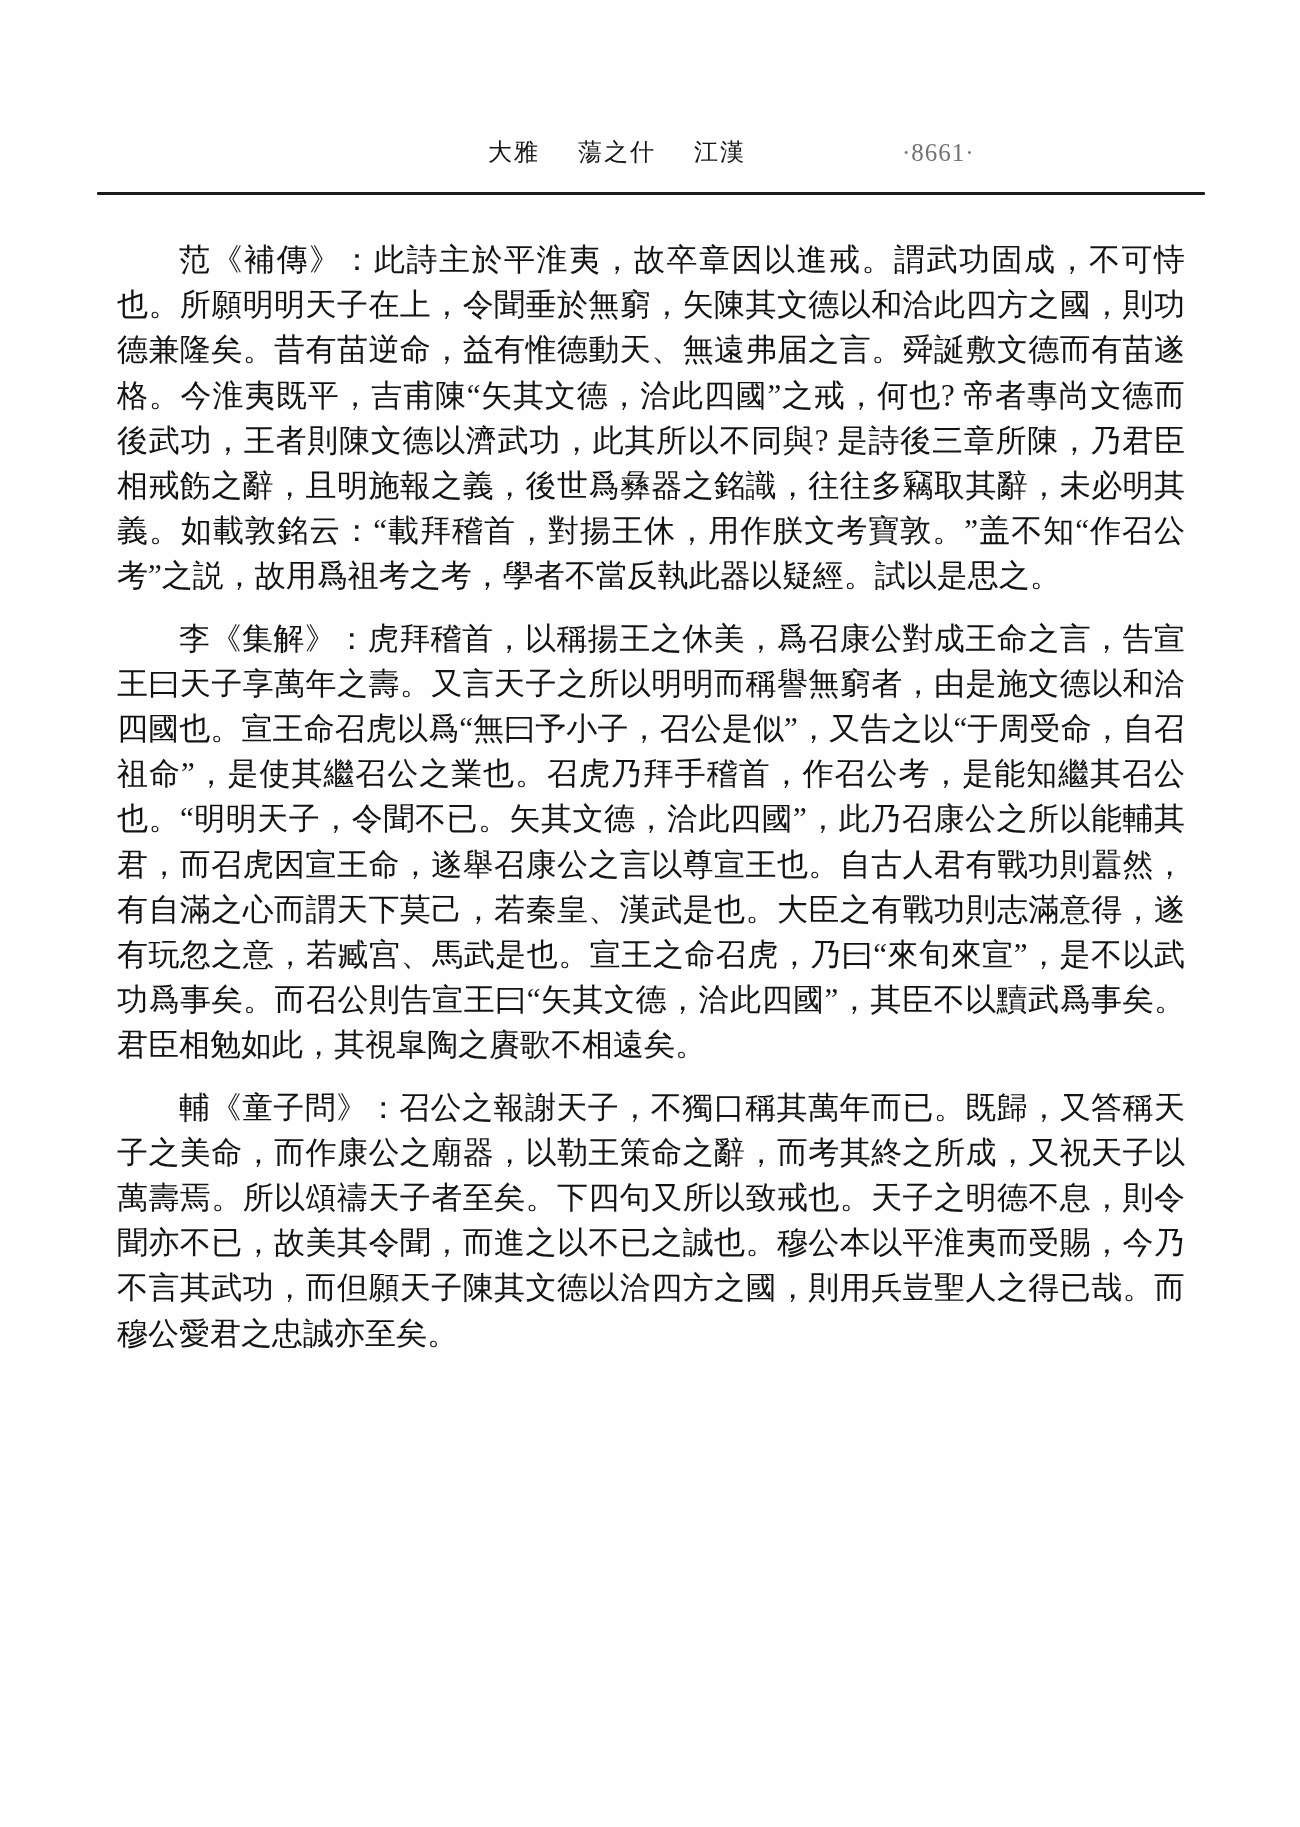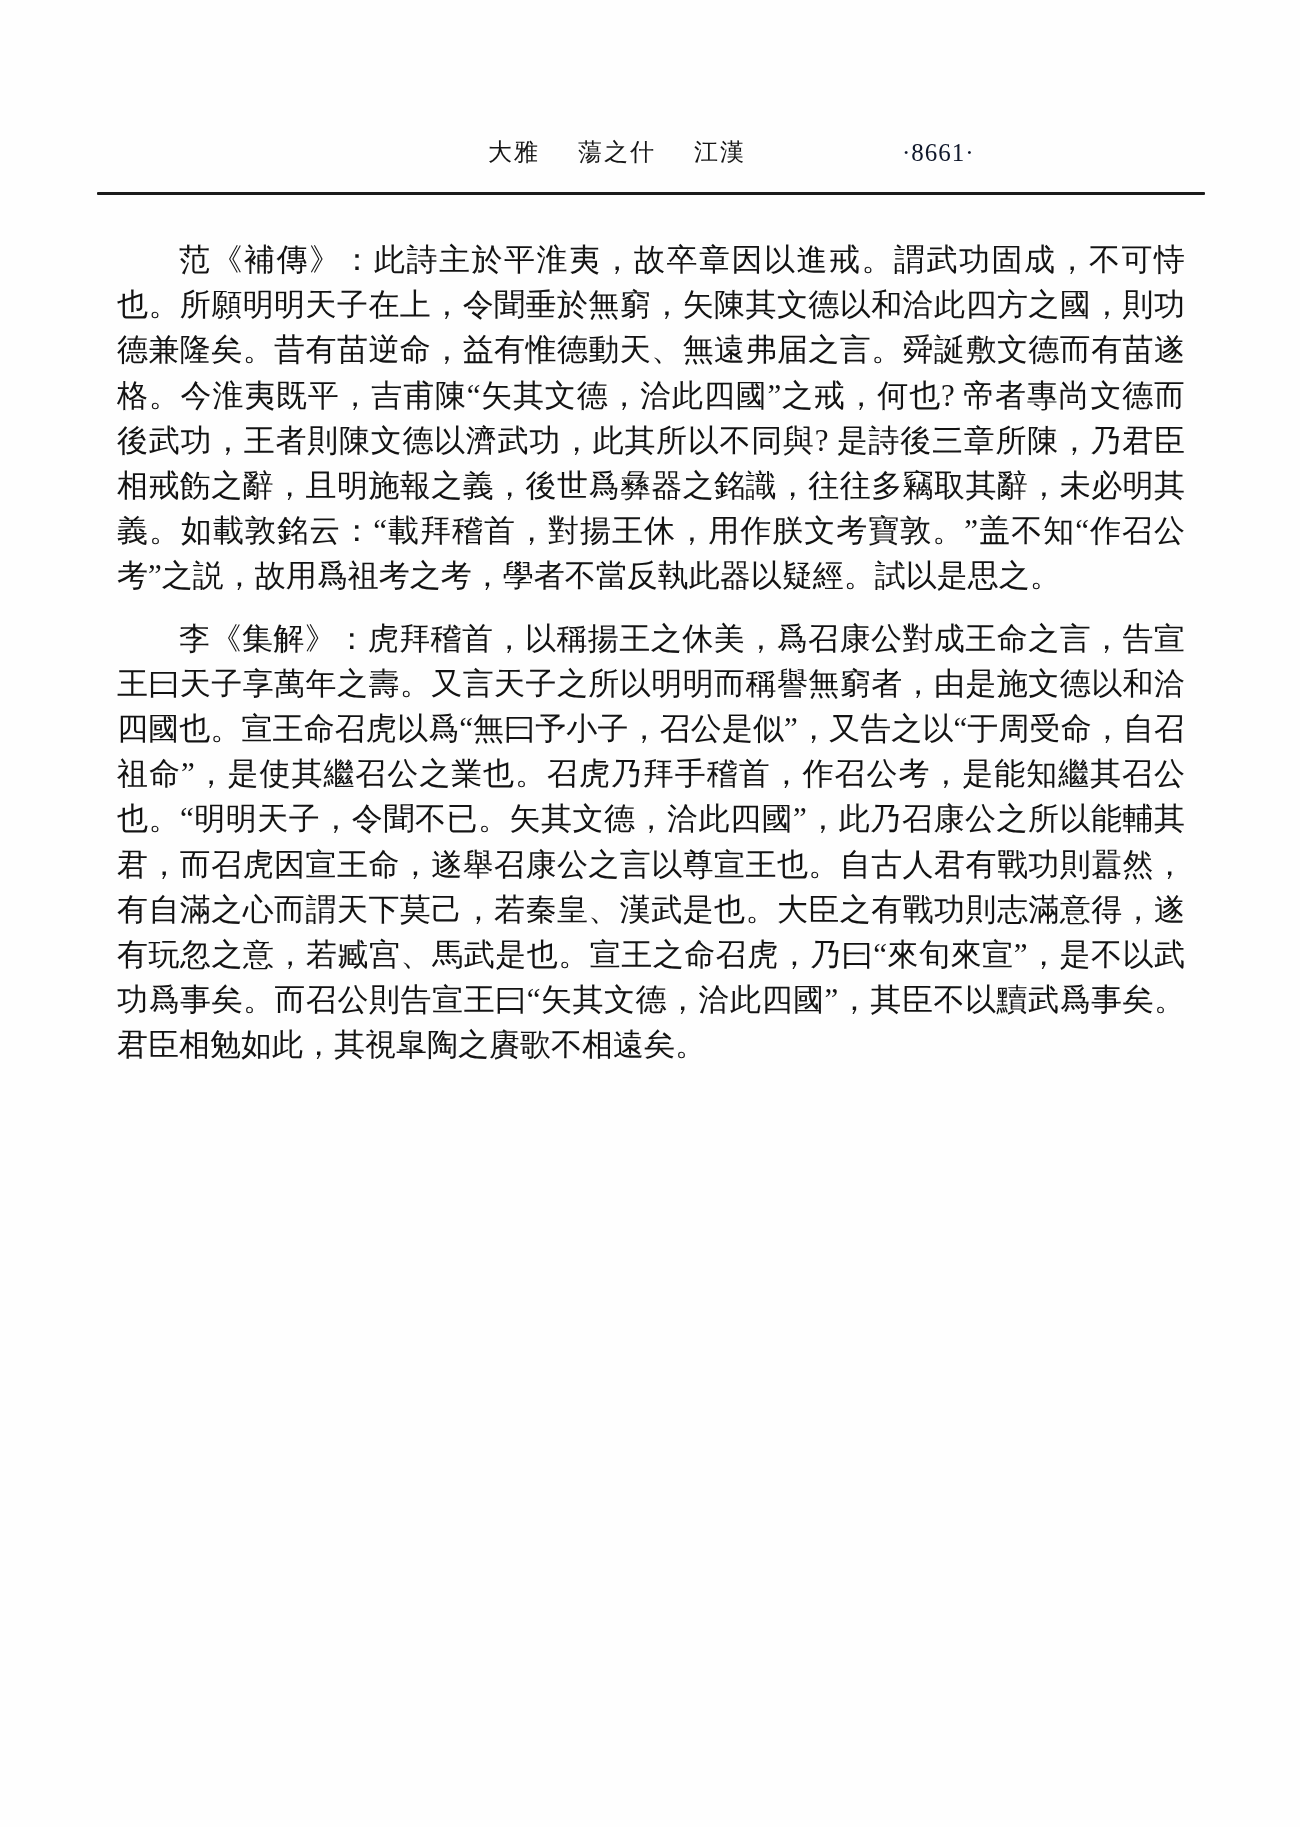--- a/index.html
+++ b/index.html
@@ -40,21 +40,21 @@
   .header-title .part:last-child {
     margin-right: 0;
   }
   .page-number {
     position: absolute;
     left: 902px;
     top: 137px;
     font-size: 25px;
     line-height: 32px;
     letter-spacing: 1px;
-    color: #0f172a;
+    color: #737373;
     white-space: nowrap;
   }
   .rule {
     position: absolute;
     left: 97px;
     top: 192px;
     width: 1108px;
     height: 3px;
     background: #1b1b1b;
     border-radius: 1px;
@@ -89,15 +89,16 @@
       <span class="part">江漢</span>
     </div>
     <div class="page-number">·8661·</div>
   </div>
 
   <div class="rule"></div>
 
   <div class="body-text">
     <p>范《補傳》：此詩主於平淮夷，故卒章因以進戒。謂武功固成，不可恃也。所願明明天子在上，令聞垂於無窮，矢陳其文德以和洽此四方之國，則功德兼隆矣。昔有苗逆命，益有惟德動天、無遠弗届之言。舜誕敷文德而有苗遂格。今淮夷既平，吉甫陳“矢其文德，洽此四國”之戒，何也? 帝者專尚文德而後武功，王者則陳文德以濟武功，此其所以不同與? 是詩後三章所陳，乃君臣相戒飭之辭，且明施報之義，後世爲彝器之銘識，往往多竊取其辭，未必明其義。如載敦銘云：“載拜稽首，對揚王休，用作朕文考寶敦。”盖不知“作召公考”之説，故用爲祖考之考，學者不當反執此器以疑經。試以是思之。</p>
     <p>李《集解》：虎拜稽首，以稱揚王之休美，爲召康公對成王命之言，告宣王曰天子享萬年之壽。又言天子之所以明明而稱譽無窮者，由是施文德以和洽四國也。宣王命召虎以爲“無曰予小子，召公是似”，又告之以“于周受命，自召祖命”，是使其繼召公之業也。召虎乃拜手稽首，作召公考，是能知繼其召公也。“明明天子，令聞不已。矢其文德，洽此四國”，此乃召康公之所以能輔其君，而召虎因宣王命，遂舉召康公之言以尊宣王也。自古人君有戰功則囂然，有自滿之心而謂天下莫己，若秦皇、漢武是也。大臣之有戰功則志滿意得，遂有玩忽之意，若臧宫、馬武是也。宣王之命召虎，乃曰“來旬來宣”，是不以武功爲事矣。而召公則告宣王曰“矢其文德，洽此四國”，其臣不以黷武爲事矣。君臣相勉如此，其視皐陶之賡歌不相遠矣。</p>
+    <p>輔《童子問》：召公之報謝天子，不獨口稱其萬年而已。既歸，又答稱天子之美命，而作康公之廟器，以勒王策命之辭，而考其終之所成，又祝天子以萬壽焉。所以頌禱天子者至矣。下四句又所以致戒也。天子之明德不息，則令聞亦不已，故美其令聞，而進之以不已之誠也。穆公本以平淮夷而受賜，今乃不言其武功，而但願天子陳其文德以洽四方之國，則用兵豈聖人之得已哉。而穆公愛君之忠誠亦至矣。</p>
   </div>
 
 </div>
 
 </body></html>

